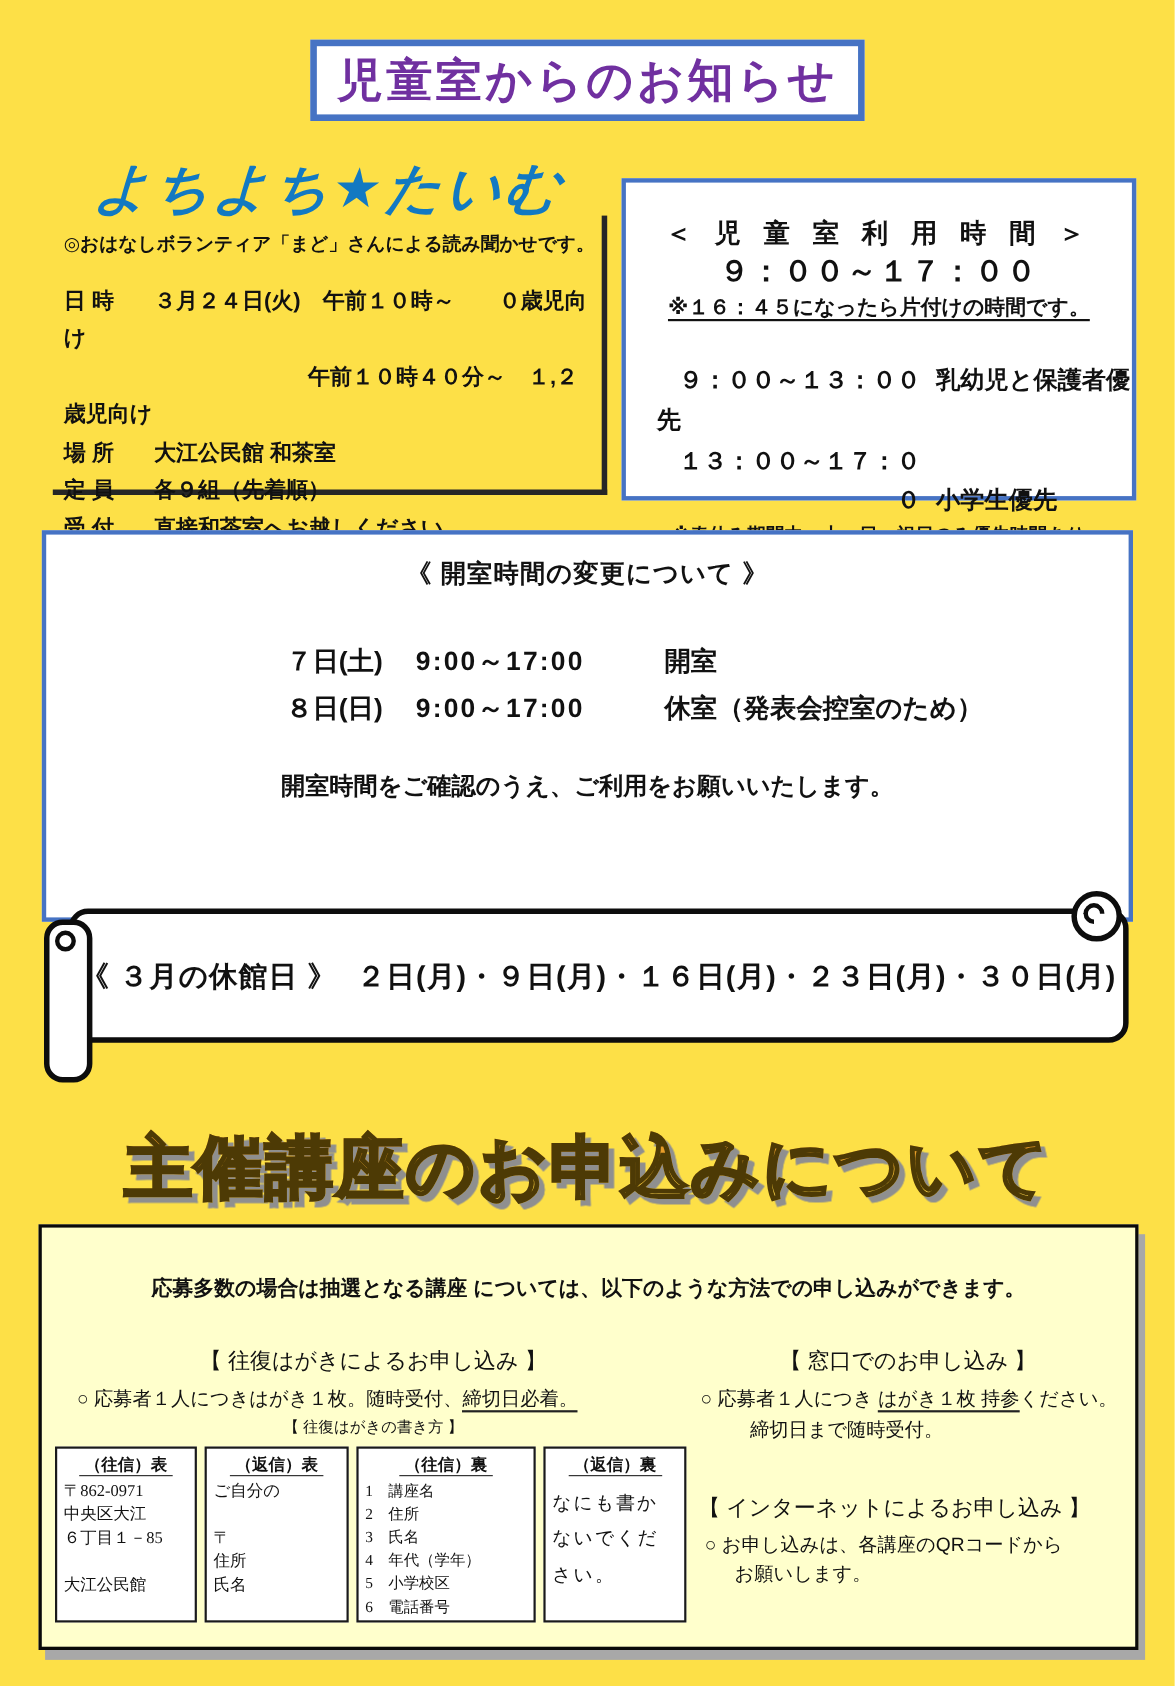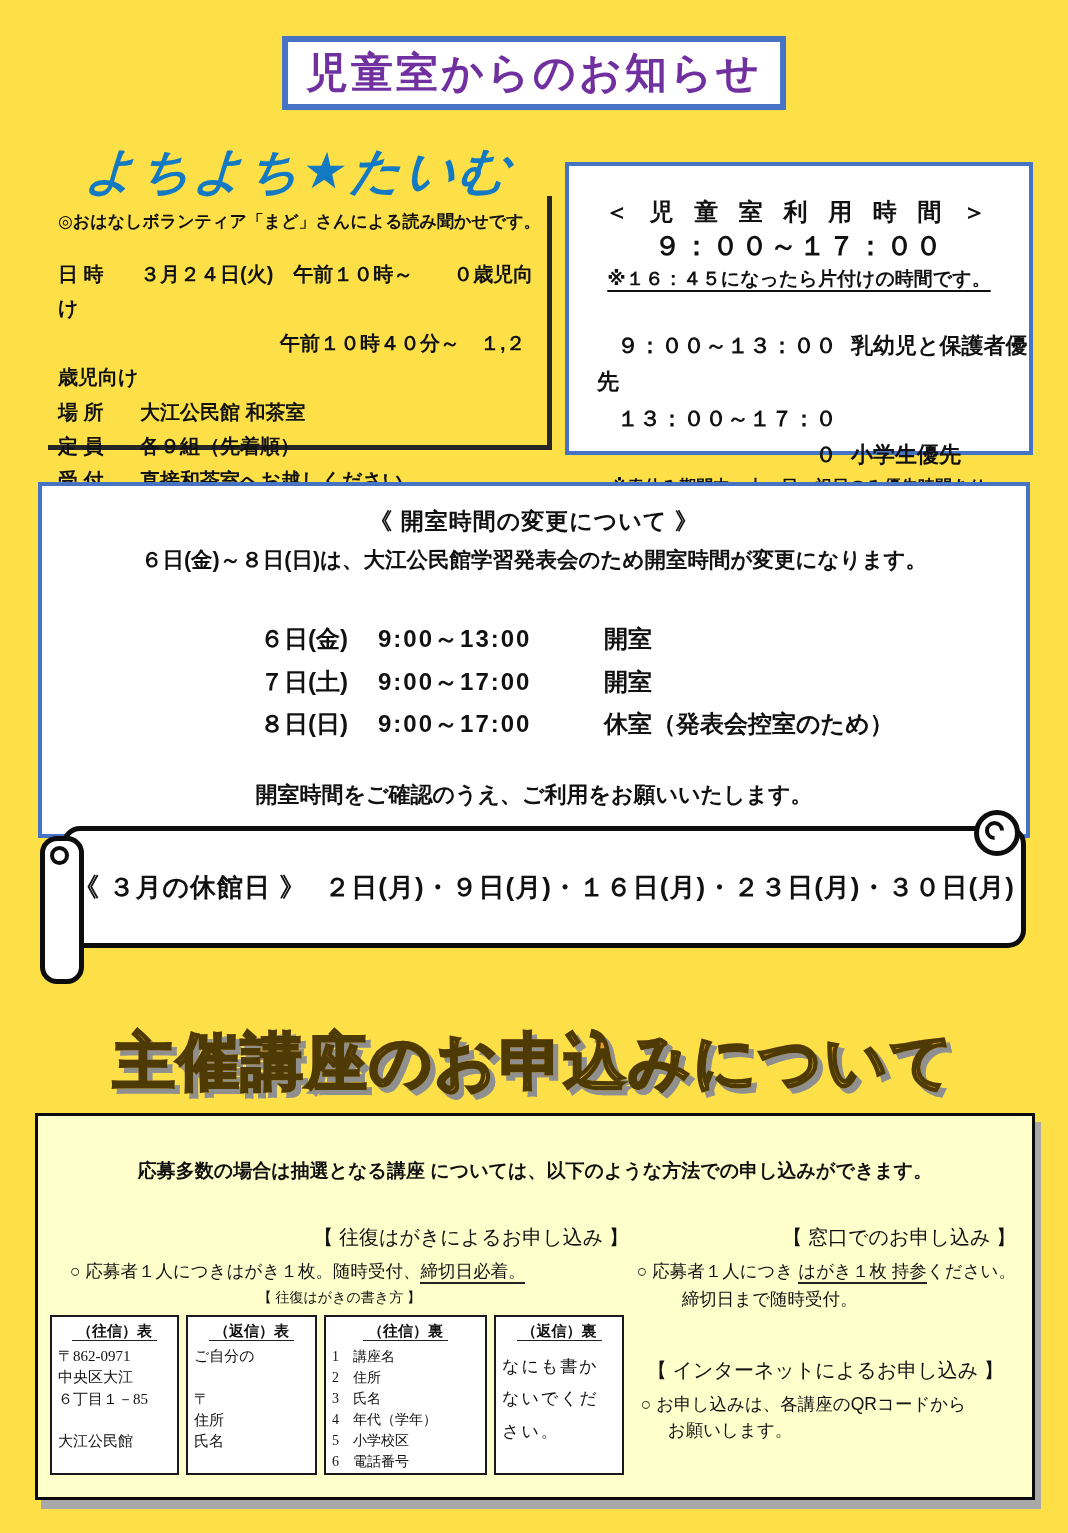--- a/index.html
+++ b/index.html
@@ -94,37 +94,37 @@
   
   .apply-box{
     position:absolute;left:35px;top:1113px;width:1000px;height:387px;box-sizing:border-box;
     background:#FFFFCC;border:3px solid #0a0a0a;box-shadow:6px 9px 0 #a8a8a8;
     padding-top:42px;
   }
   .apply-intro{text-align:center;font-size:19px;font-weight:600;}
   .apply-cols{display:flex;margin-top:40px;}
   .col-left{width:592px;padding-left:12px;box-sizing:border-box;}
   .col-right{flex:1;padding:0 16px 0 6px;}
-  .sec-heading{font-size:20px;font-weight:500;text-align:right;white-space:nowrap;}
+  .sec-heading{font-size:20px;font-weight:500;text-align:center;white-space:nowrap;}
   .bullet{font-size:17.5px;margin-top:8px;padding-left:20px;white-space:nowrap;}
   .u{border-bottom:2px solid #222;padding-bottom:1px;}
   .howto{font-size:14px;font-weight:500;text-align:center;margin-top:6px;}
   .cards{display:flex;gap:7px;margin-top:8px;}
   .card{
     background:#fff;border:2px solid #1a1a1a;box-sizing:border-box;height:160px;
     padding:5px 6px;font-family:"Liberation Serif","DejaVu Serif",serif;
   }
   .card-1{width:129px;}.card-2{width:131px;}.card-3{width:163px;}.card-4{width:130px;}
   .card-header{text-align:center;font-size:15px;font-weight:700;}
   .card-header .hu{border-bottom:1.5px solid #222;padding:0 5px 1px;}
   .card-lines{margin-top:5px;font-size:15px;line-height:1.42;white-space:pre-line;}
   .card-3 .card-lines{font-size:14px;line-height:1.5;}
   .card-4 .card-lines{font-size:17px;line-height:1.9;letter-spacing:2px;margin-top:10px;}
   .counter-line2{font-size:17.5px;padding-left:47px;margin-top:4px;}
-  .internet-heading{font-size:20px;font-weight:500;margin-top:46px;white-space:nowrap;text-align:center;}
+  .internet-heading{font-size:20px;font-weight:500;margin-top:46px;white-space:nowrap;}
   .internet-line1{font-size:17.5px;margin-top:8px;padding-left:6px;white-space:nowrap;}
   .internet-line2{font-size:17.5px;padding-left:33px;margin-top:2px;}
 </style>
 </head>
 <body>
 
 <div class="page">
 
   <div class="title-box">
     <span class="t">児童室からのお知らせ</span>
@@ -162,25 +162,21 @@
       </div>
       <div class="usage-slot">
         <span class="time">１３：００～１７：００</span><span class="who">小学生優先</span>
       </div>
     </div>
     <div class="usage-note2">※春休み期間中、土・日・祝日のみ優先時間あり</div>
   </div>
 
   <div class="change-box">
     <div class="change-heading">《 開室時間の変更について 》</div>
-    <div class="change-intro">６日(金)～８日(日)は、大江公民館学習発表会のため開室時間が変更になります。</div>
     <div class="change-rows">
-      <div class="change-row">
-        <span class="day">６日(金)</span><span class="time">9:00～13:00</span><span class="status">開室</span>
-      </div>
       <div class="change-row">
         <span class="day">７日(土)</span><span class="time">9:00～17:00</span><span class="status">開室</span>
       </div>
       <div class="change-row">
         <span class="day">８日(日)</span><span class="time">9:00～17:00</span><span class="status">休室（発表会控室のため）</span>
       </div>
     </div>
     <div class="change-footer">開室時間をご確認のうえ、ご利用をお願いいたします。</div>
   </div>
 

